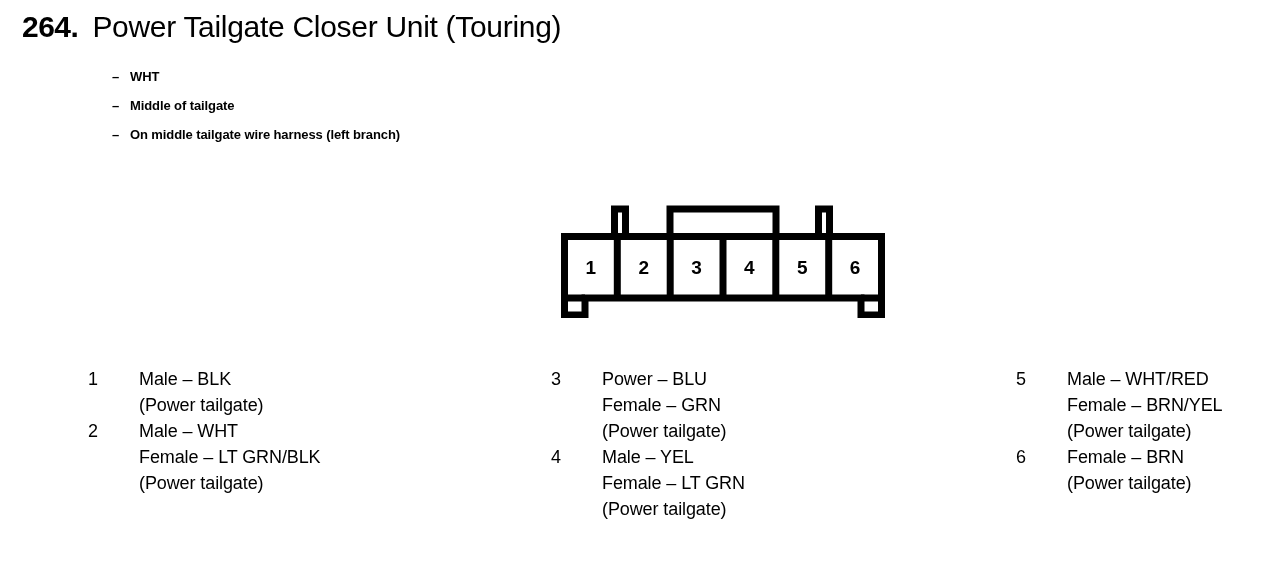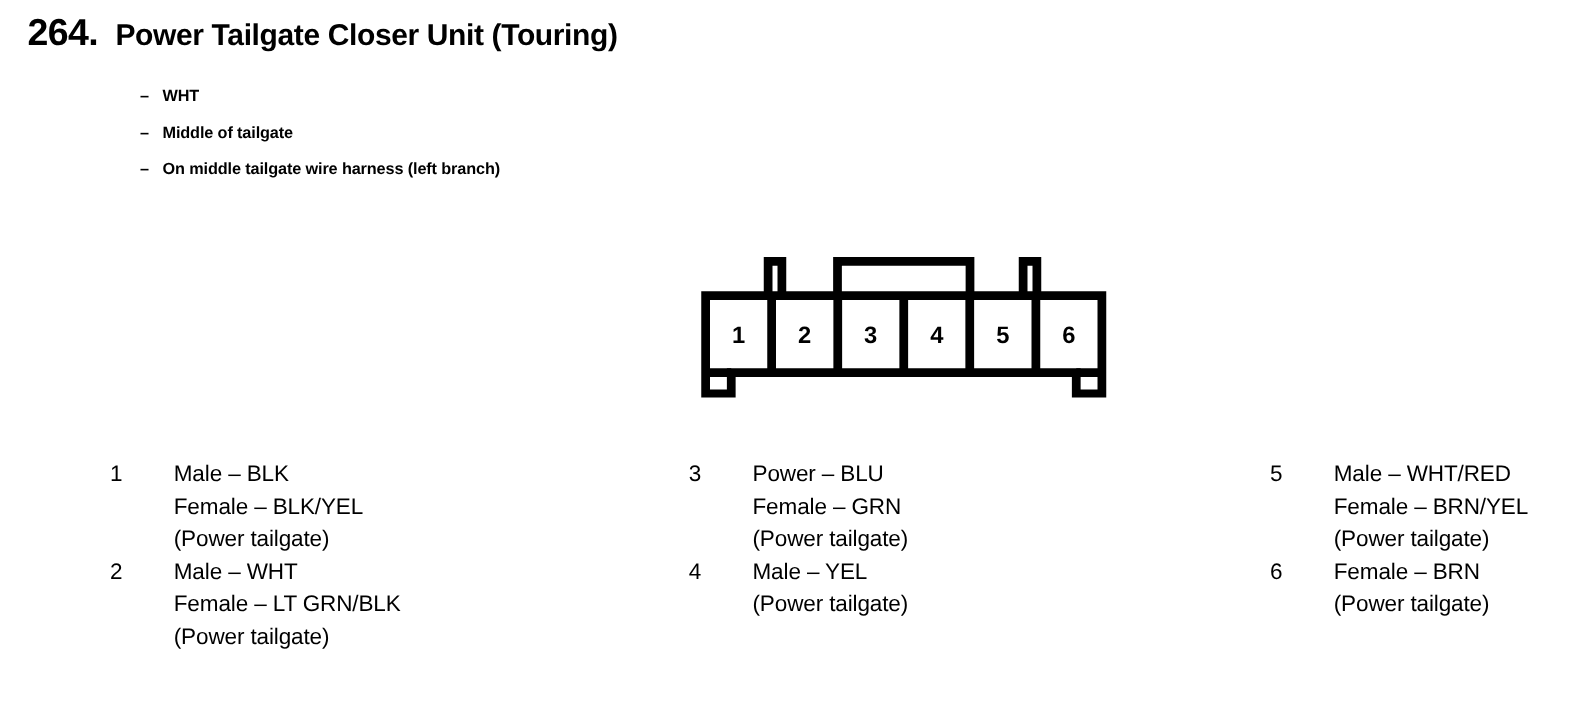--- a/index.html
+++ b/index.html
@@ -24,22 +24,22 @@
     display: flex;
     align-items: baseline;
     white-space: nowrap;
   }
   .header-number {
     font-size: 30px;
     font-weight: bold;
     letter-spacing: -0.5px;
   }
   .header-title {
-    font-size: 24px;
-    font-weight: bold;
+    font-size: 30px;
+    font-weight: normal;
     margin-left: 14px;
     letter-spacing: -0.3px;
   }
 
   
   .notes {
     position: absolute;
     left: 112px;
     top: 62px;
   }
@@ -161,21 +161,20 @@
     <text class="cav-num" x="247.2" y="76">5</text>
     <text class="cav-num" x="300.1" y="76">6</text>
   </svg>
 </div>
 
 <div class="pin-col col-1">
   <div class="pin-entry">
     <div class="pin-num">1</div>
     <div class="pin-lines">
       <div class="pin-line">Male – BLK</div>
-      <div class="pin-line">Female – BLK/YEL</div>
       <div class="pin-line">(Power tailgate)</div>
     </div>
   </div>
   <div class="pin-entry">
     <div class="pin-num">2</div>
     <div class="pin-lines">
       <div class="pin-line">Male – WHT</div>
       <div class="pin-line">Female – LT GRN/BLK</div>
       <div class="pin-line">(Power tailgate)</div>
     </div>
@@ -188,20 +187,21 @@
     <div class="pin-lines">
       <div class="pin-line">Power – BLU</div>
       <div class="pin-line">Female – GRN</div>
       <div class="pin-line">(Power tailgate)</div>
     </div>
   </div>
   <div class="pin-entry">
     <div class="pin-num">4</div>
     <div class="pin-lines">
       <div class="pin-line">Male – YEL</div>
+      <div class="pin-line">Female – LT GRN</div>
       <div class="pin-line">(Power tailgate)</div>
     </div>
   </div>
 </div>
 
 <div class="pin-col col-3">
   <div class="pin-entry">
     <div class="pin-num">5</div>
     <div class="pin-lines">
       <div class="pin-line">Male – WHT/RED</div>

